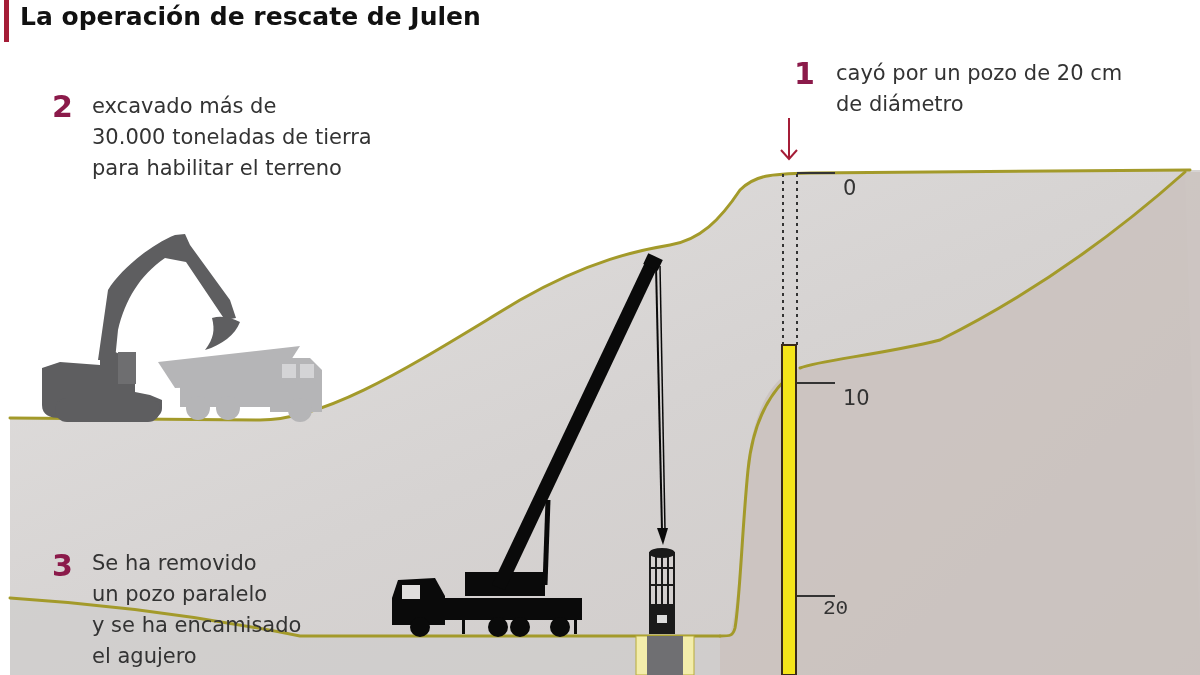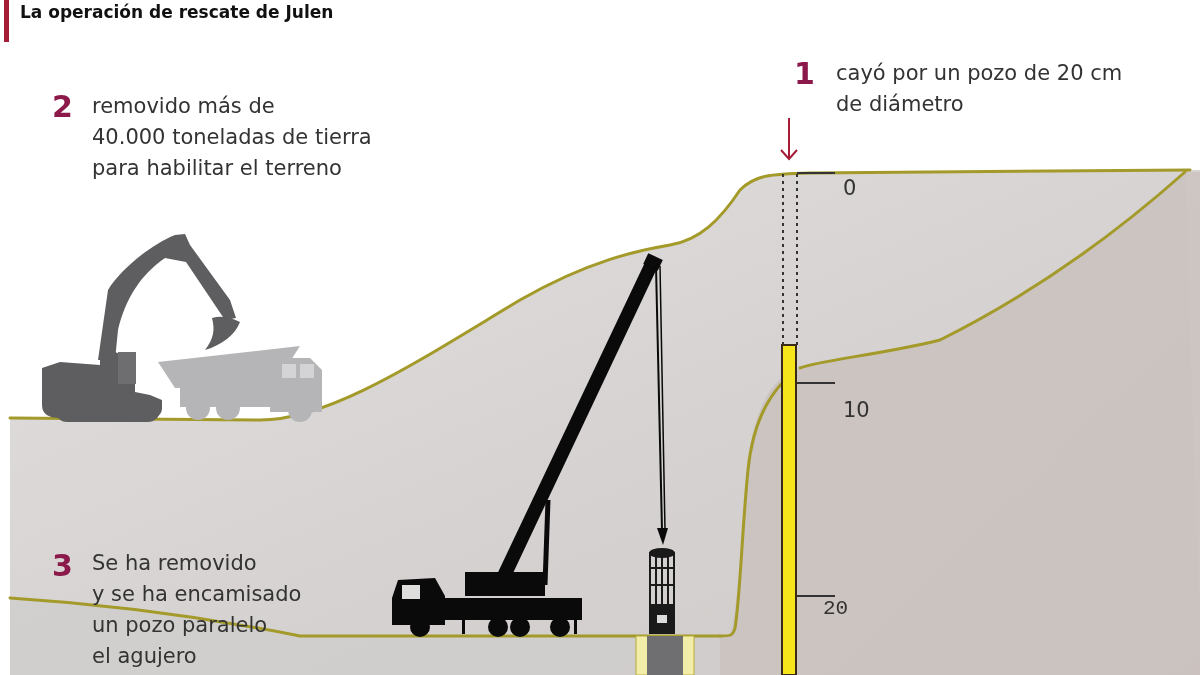--- a/index.html
+++ b/index.html
@@ -9,21 +9,21 @@
     font-family: "DejaVu Sans", "Liberation Sans", sans-serif;
     color: #2b2b2b;
   }
   .title-bar {
     position: absolute; left: 0; top: 0; height: 44px; width: 800px;
   }
   .title-accent {
     position: absolute; left: 4px; top: 0; width: 5px; height: 42px; background: #a51d37;
   }
   .title {
-    position: absolute; left: 20px; top: 2px; font-size: 17px; font-weight: bold;
+    position: absolute; left: 20px; top: 2px; font-size: 25px; font-weight: bold;
     color: #111; letter-spacing: 0px; white-space: nowrap;
   }
   svg.scene { position: absolute; left: 0; top: 0; }
   .note { position: absolute; font-size: 21px; line-height: 31px; color: #333; }
   .note .num {
     position: absolute; font-weight: bold; color: #8b1a4a; font-size: 30px; line-height: 31px;
   }
   .note .line { display: block; white-space: nowrap; }
   .depth { position: absolute; font-size: 21px; color: #333; }
 </style>
@@ -144,28 +144,28 @@
 </svg>
 
 <div class="note" style="left:836px; top:58px;">
   <span class="num" style="left:-42px; top:0;">1</span>
   <span class="line">cayó por un pozo de 20 cm</span>
   <span class="line">de diámetro</span>
 </div>
 
 <div class="note" style="left:92px; top:91px;">
   <span class="num" style="left:-40px; top:0;">2</span>
-  <span class="line">removido más de</span>
-  <span class="line">40.000 toneladas de tierra</span>
+  <span class="line">excavado más de</span>
+  <span class="line">30.000 toneladas de tierra</span>
   <span class="line">para habilitar el terreno</span>
 </div>
 
 <div class="note" style="left:92px; top:548px;">
   <span class="num" style="left:-40px; top:2px;">3</span>
   <span class="line">Se ha removido</span>
+  <span class="line">un pozo paralelo</span>
   <span class="line">y se ha encamisado</span>
-  <span class="line">un pozo paralelo</span>
   <span class="line">el agujero</span>
 </div>
 
 <div class="depth" style="left:843px; top:176px;">0</div>
-<div class="depth" style="left:843px; top:398px;">10</div>
+<div class="depth" style="left:843px; top:386px;">10</div>
 <div class="depth" style="left:823px; top:597px;font-family:Liberation Mono, monospace;">20</div>
 
 </body></html>

